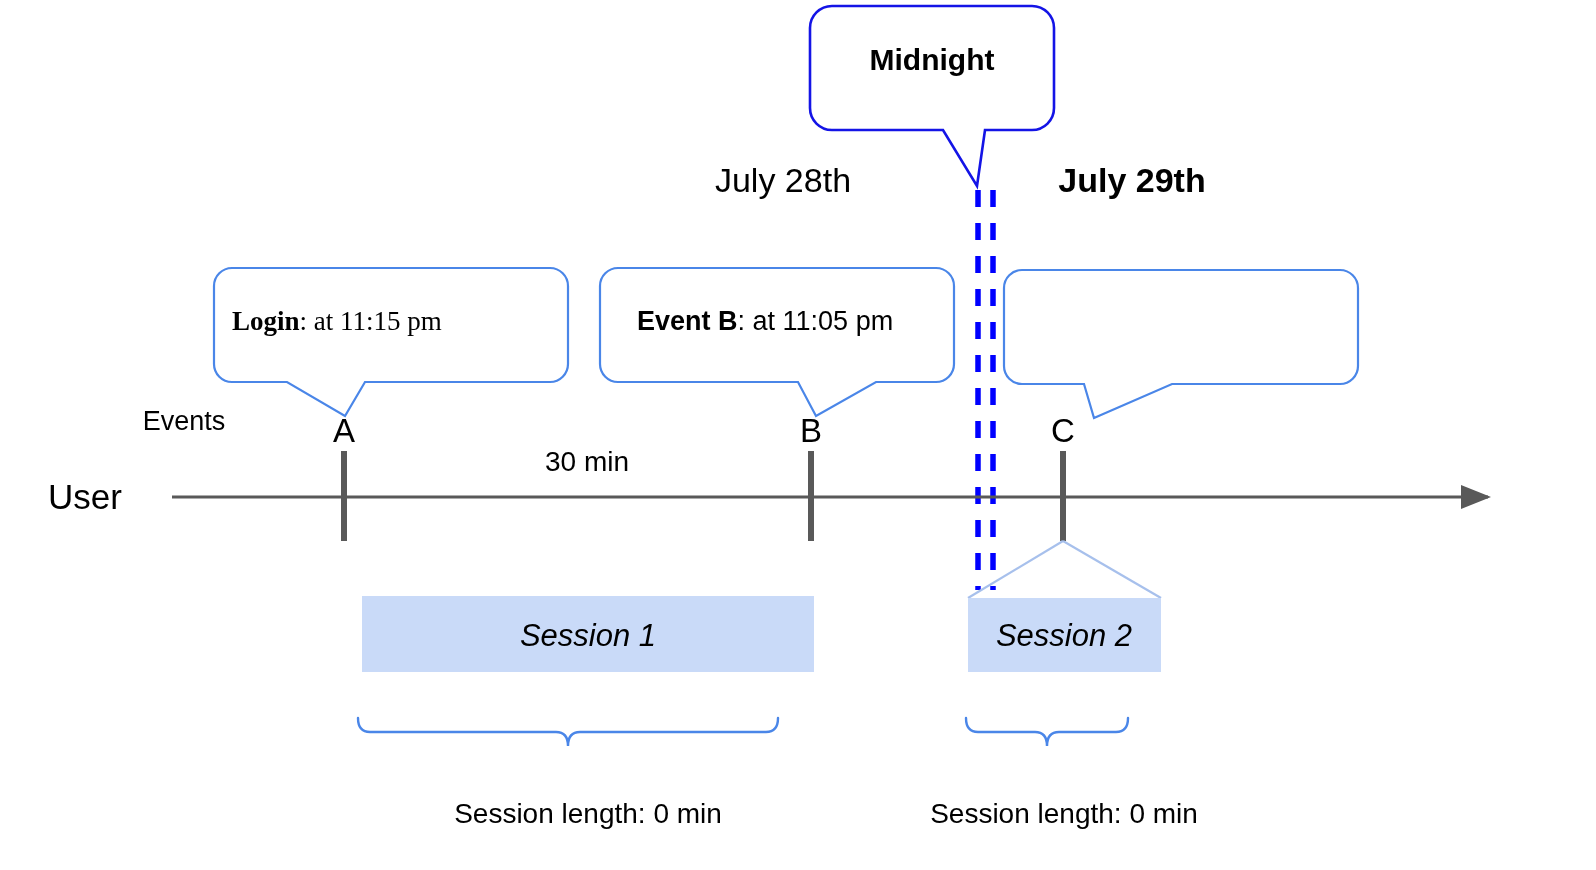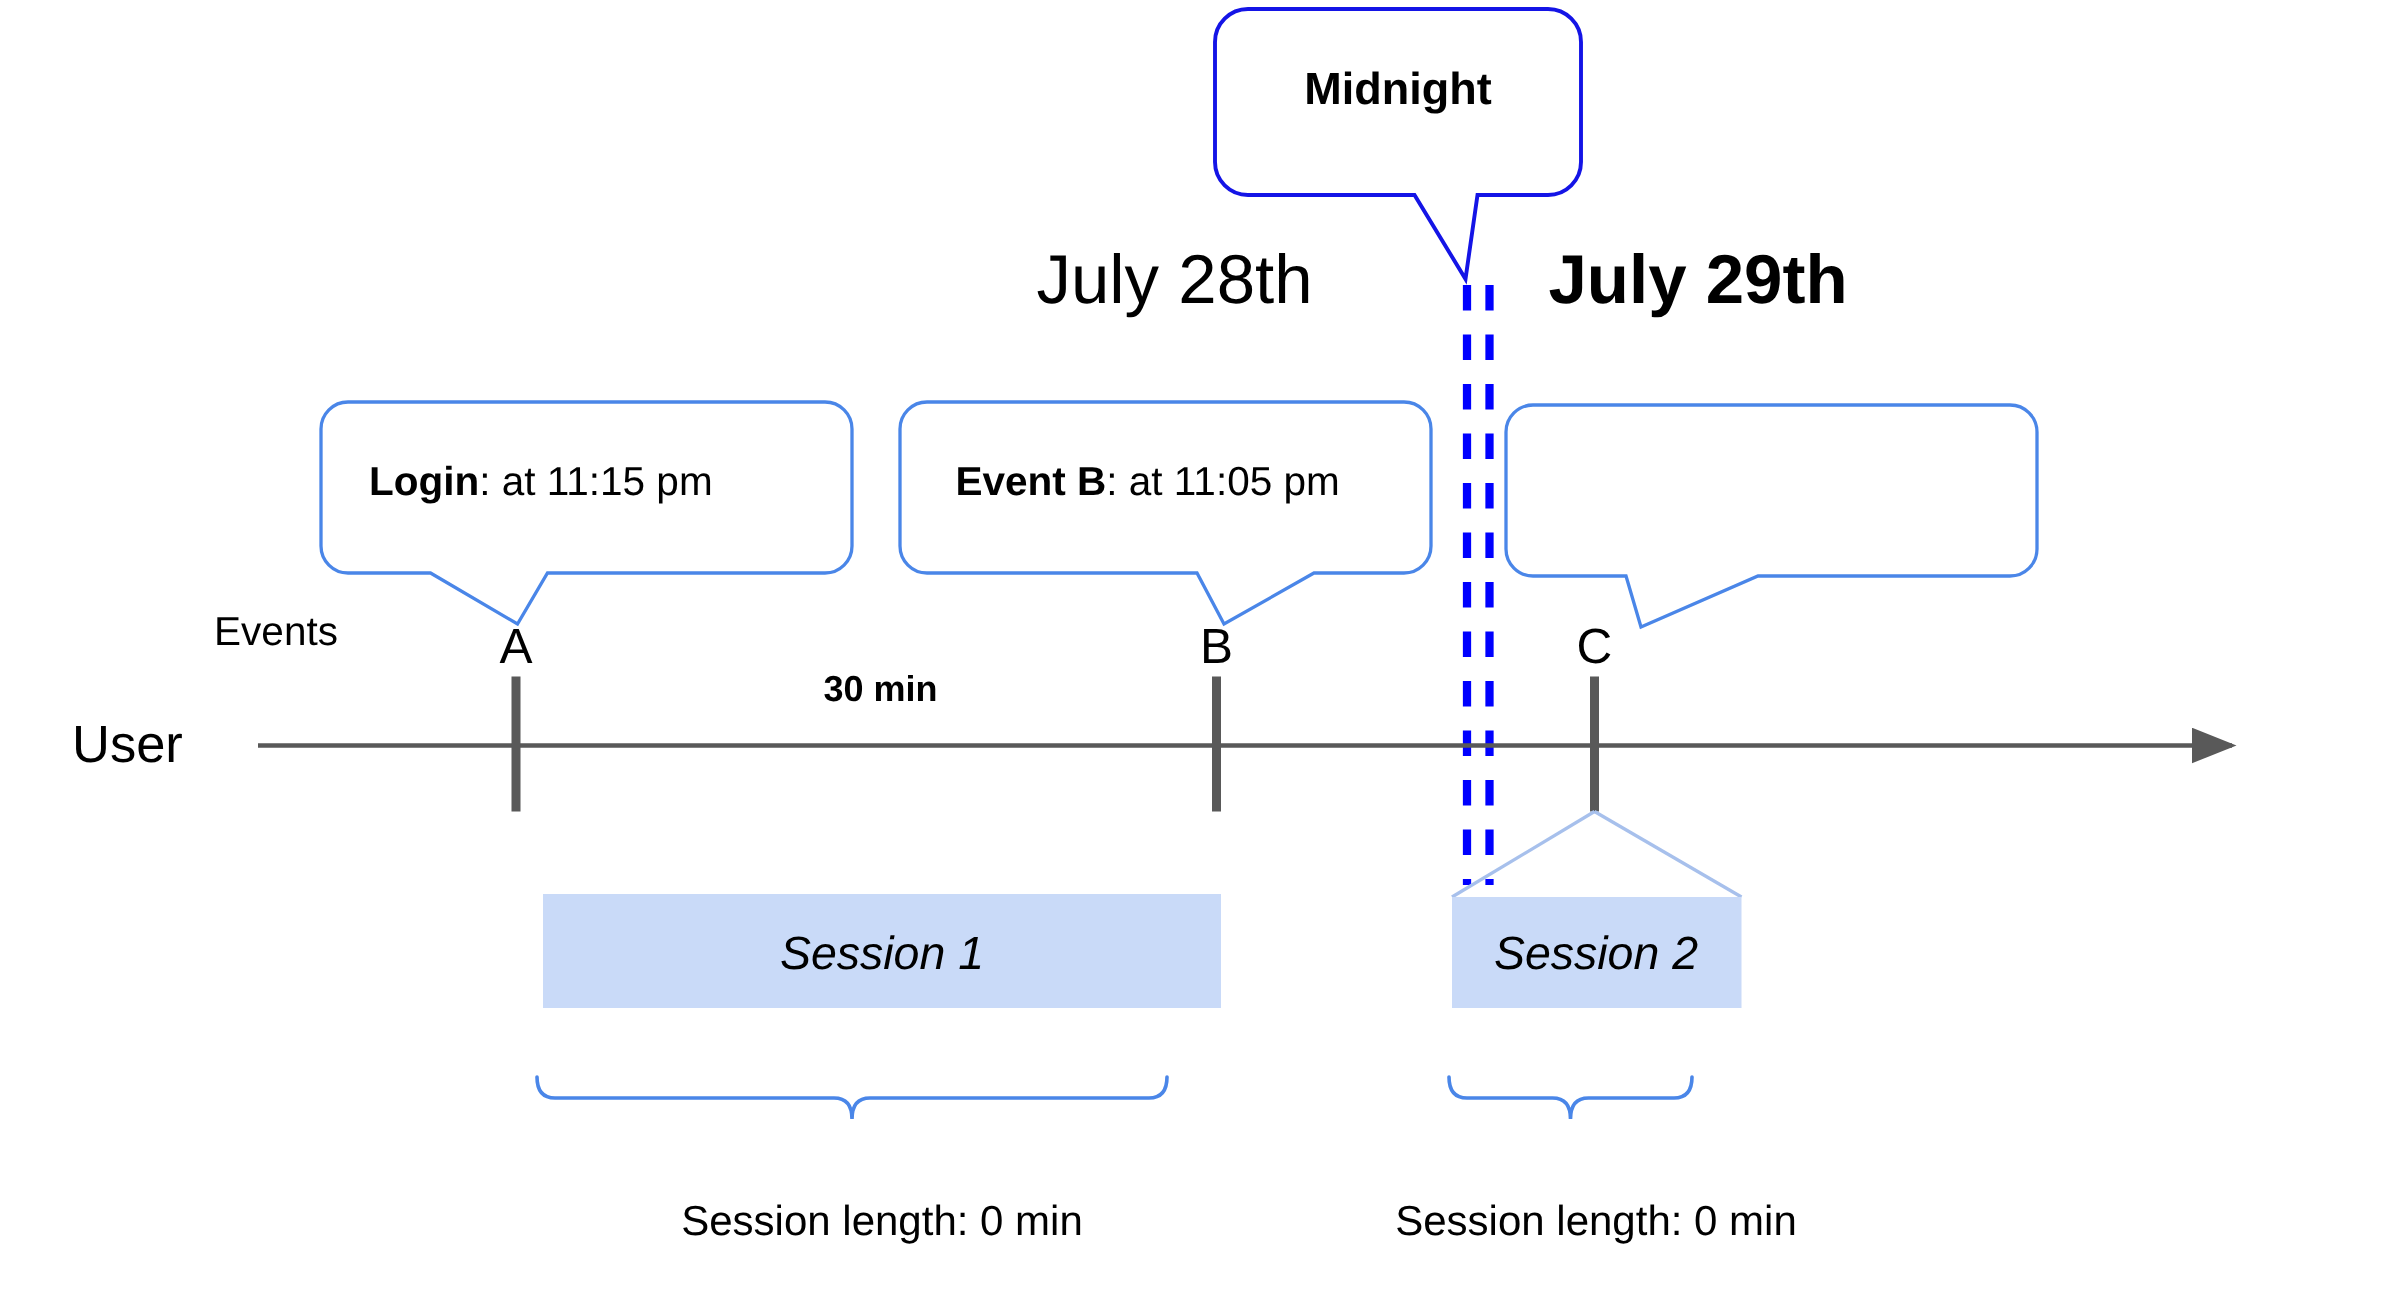--- a/index.html
+++ b/index.html
@@ -32,42 +32,41 @@
     position: absolute;
     white-space: nowrap;
     color: #000000;
     line-height: 1;
   }
   .t-midnight {
     font-size: 30px;
     font-weight: bold;
   }
   .t-date {
-    font-size: 46px;
+    font-size: 34px;
     font-weight: normal;
   }
   .t-callout {
     font-size: 27px;
     font-weight: normal;
   }
   .t-callout b { font-weight: bold; }
   .t-marker {
     font-size: 33px;
     font-weight: normal;
   }
   .t-events {
     font-size: 27px;
   }
   .t-user {
     font-size: 35px;
     text-align: right;
   }
   .t-dur {
-    font-size: 24px;
-    font-weight: bold;
+    font-size: 28px;
   }
   .t-session {
     font-size: 31px;
     font-style: italic;
   }
   .t-slen {
     font-size: 28px;
   }
   .center { transform: translateX(-50%); }
 </style>
@@ -109,21 +108,21 @@
     <path d="M358,718 q0,14 12,14 h186 q12,0 12,14 q0,-14 12,-14 h186 q12,0 12,-14" fill="none" stroke="#4A86E8" stroke-width="2.4" stroke-linecap="round"></path>
 
     <path d="M966,718 q0,14 12,14 h57 q12,0 12,14 q0,-14 12,-14 h57 q12,0 12,-14" fill="none" stroke="#4A86E8" stroke-width="2.4" stroke-linecap="round"></path>
   </svg>
 
   <div class="txt t-midnight center" style="left:932px; top:45px;">Midnight</div>
 
   <div class="txt t-date center" style="left:783px; top:163px;">July 28th</div>
   <div class="txt t-date center" style="left:1132px; top:163px;font-weight:bold;">July 29th</div>
 
-  <div class="txt t-callout" style="left:246px; top:308px;">
+  <div class="txt t-callout" style="left:232px; top:308px;font-family:Liberation Serif, serif;">
     <b>Login</b><span>:&nbsp;</span><span>at 11:15 pm</span>
   </div>
 
   <div class="txt t-callout" style="left:637px; top:308px;">
     <b>Event B</b><span>:&nbsp;</span><span>at 11:05 pm</span>
   </div>
 
 
   <div class="txt t-events center" style="left:184px; top:408px;text-align:center;">Events</div>
   <div class="txt t-user" style="left:48px; top:479px;">User</div>

